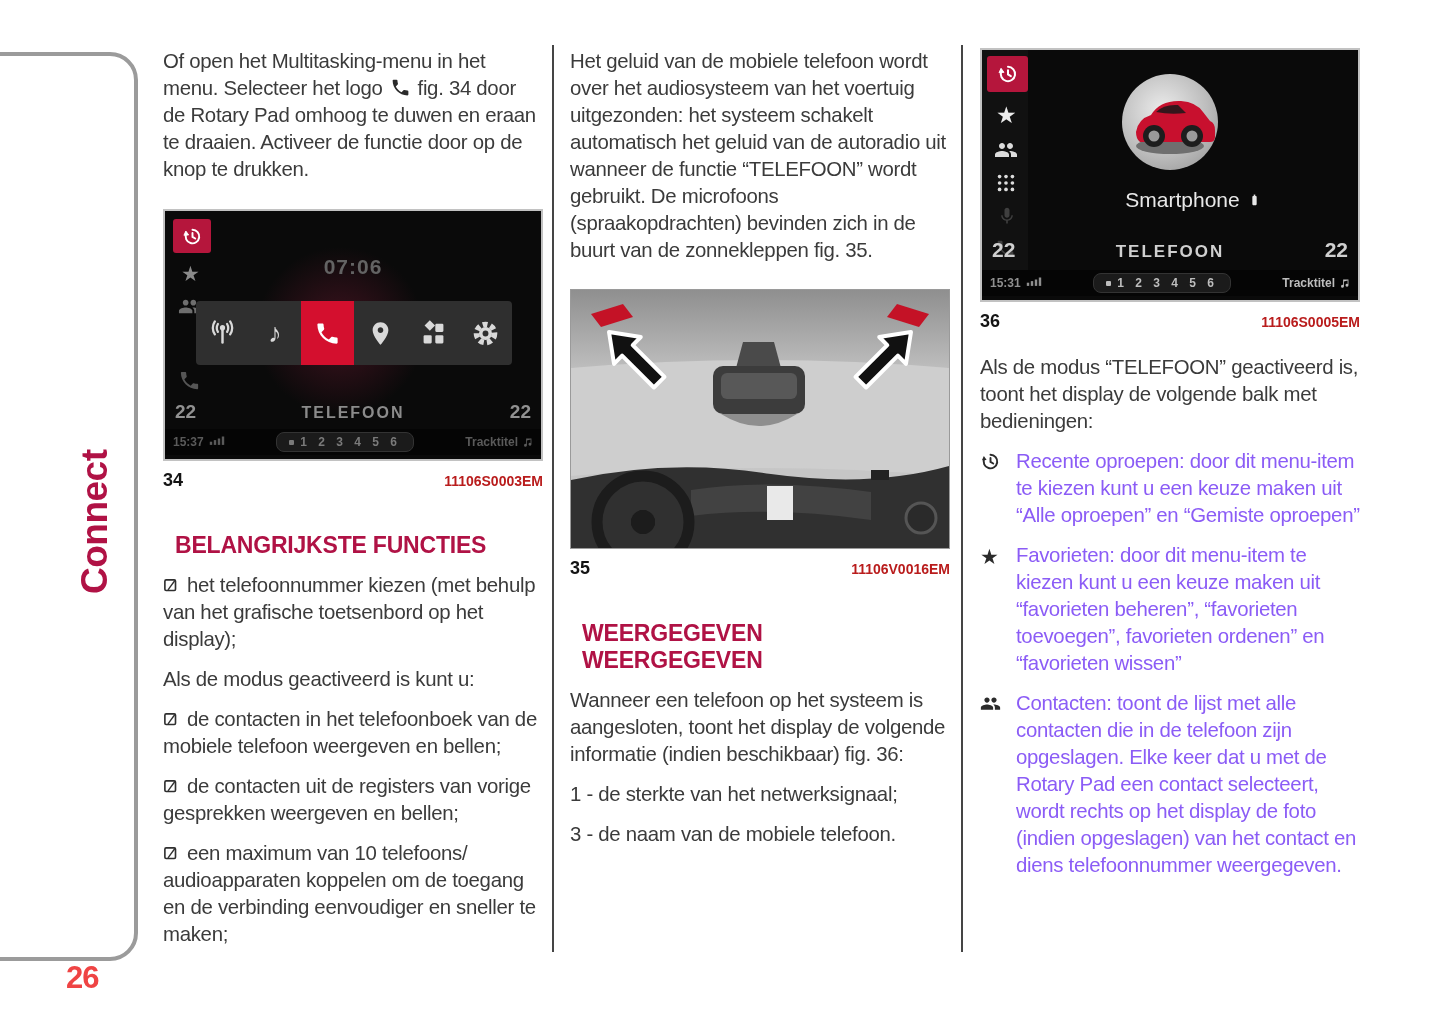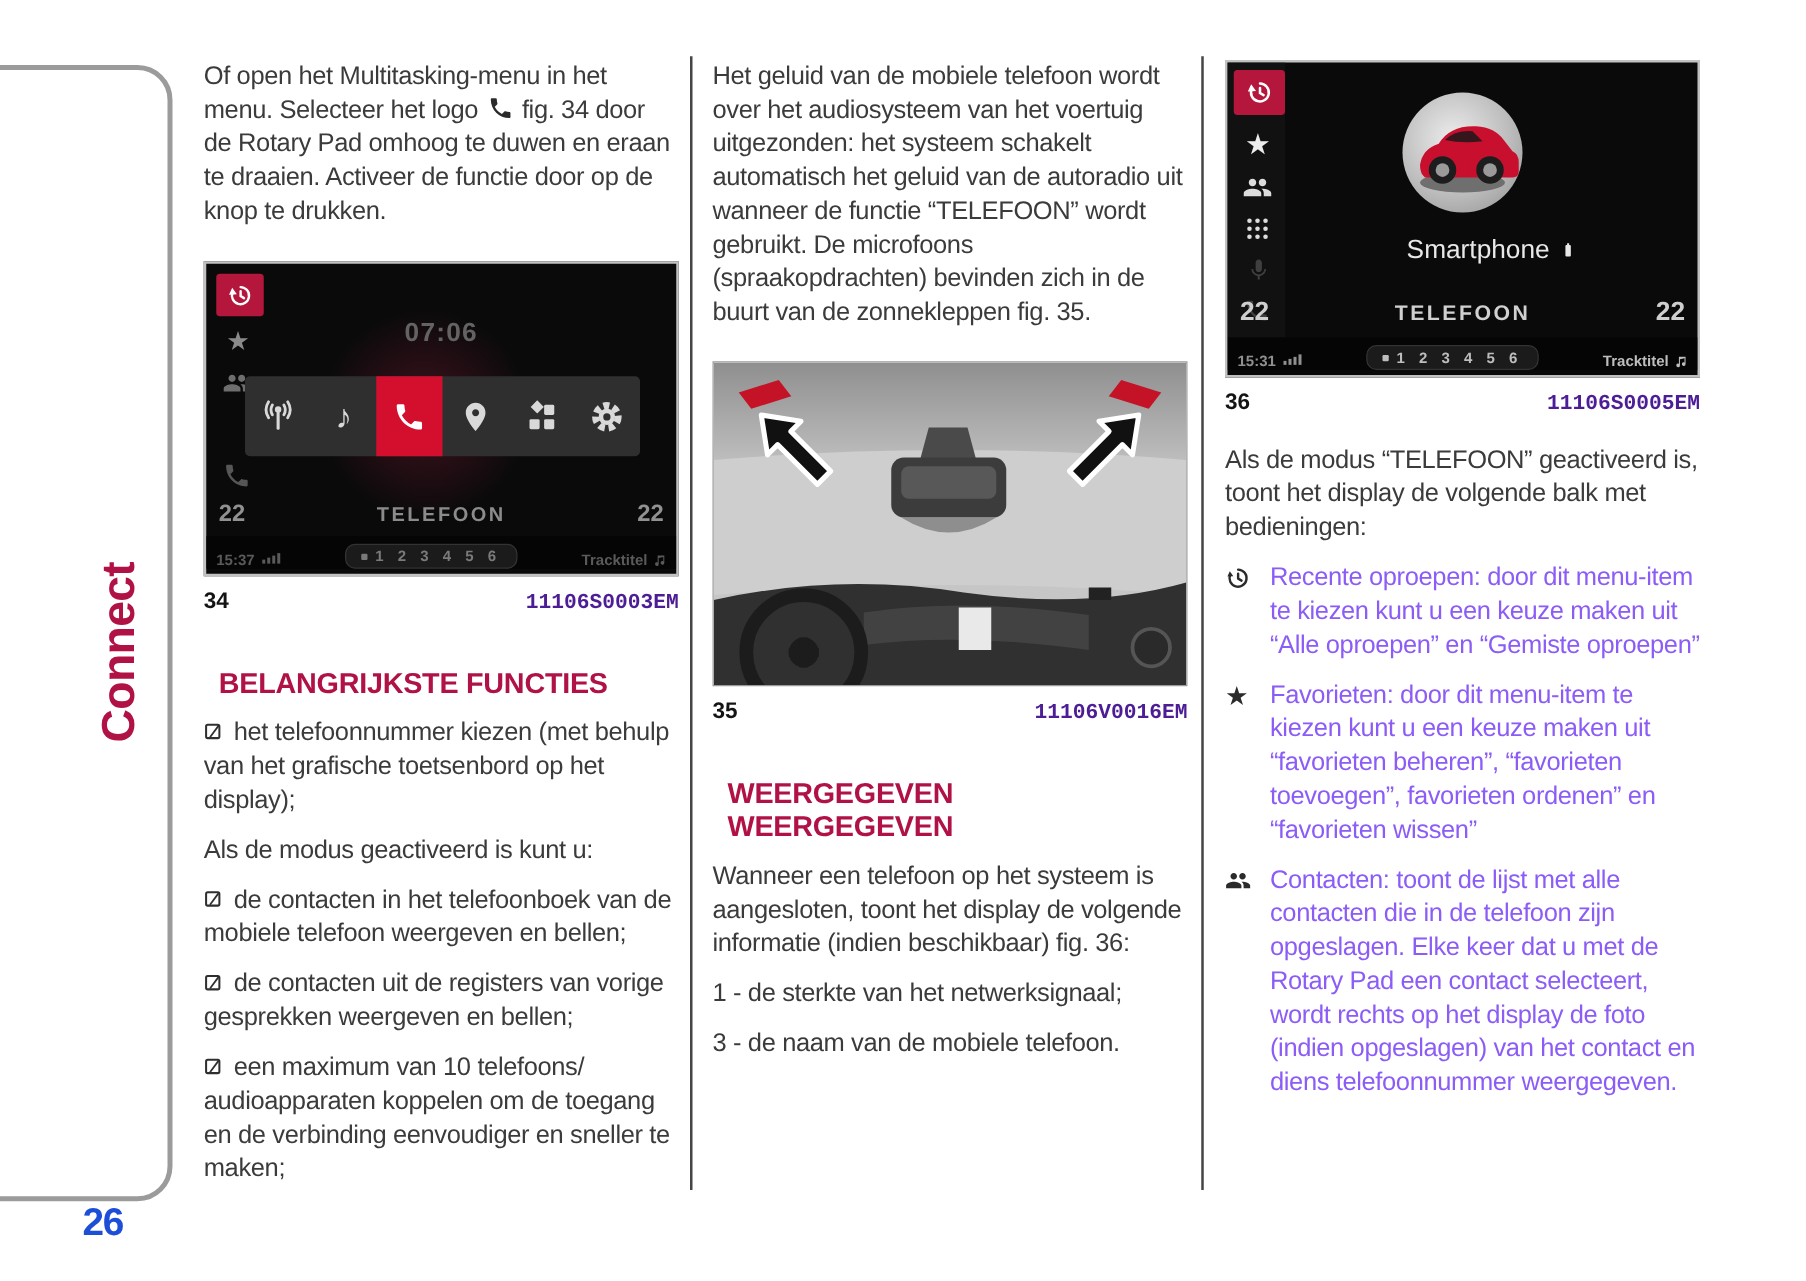--- a/index.html
+++ b/index.html
@@ -14,60 +14,60 @@
     border:4px solid #9b9b9b;border-radius:28px;
   }
   .tab-label{
     position:absolute;left:74px;top:594px;
     transform:rotate(-90deg);transform-origin:top left;
     font-size:37px;font-weight:700;color:#b01245;letter-spacing:-0.5px;
     white-space:nowrap;
   }
   .page-number{
     position:absolute;left:66px;top:960px;
-    font-size:31px;font-weight:700;color:#1d4ed8;letter-spacing:-1px;
+    font-size:31px;font-weight:700;color:#ef4444;letter-spacing:-1px;
   }
   
   .vdiv{position:absolute;top:45px;height:907px;width:2px;background:#454545;}
   #vdiv1{left:552px;} #vdiv2{left:961px;}
   .col{position:absolute;top:45px;width:380px;}
   #col1{left:163px;} #col2{left:570px;} #col3{left:980px;}
 
   p.body{margin:13px 0 0;font-size:20.4px;line-height:27px;color:#3b3b3b;letter-spacing:-0.3px;}
   p.first{margin-top:3px;}
   .h-red{margin:41px 12px 0;font-size:23px;font-weight:700;color:#b01245;letter-spacing:-0.2px;}
   .sq-ico{width:15px;height:15px;margin-right:9px;vertical-align:-1px;color:#2f2f2f;}
   .inline-phone{width:21px;height:21px;margin:0 7px;vertical-align:-3px;color:#2b2b2b;}
   .icon-bullet{display:flex;margin-top:13px;}
   .icon-bullet .gut{flex:none;width:36px;padding-top:3px;color:#2b2b2b;}
   .icon-bullet .gut svg{width:21px;height:21px;}
   .icon-bullet .txt{flex:1;font-size:20.4px;line-height:27px;color:#8b5cf6;letter-spacing:-0.3px;}
 
   
   .figcap{display:flex;justify-content:space-between;align-items:baseline;margin-top:9px;gap:37px;}
   .figcap .num{font-size:18px;font-weight:700;color:#141414;}
-  .figcap .code{font-size:17px;font-weight:700;color:#4c1d95;font-family:Liberation Mono, monospace;}
+  .figcap .code{font-size:14px;font-weight:700;color:#b91c1c;}
 
   
   .display{position:relative;background:#0a0a0a;border:2px solid #c2c2c2;overflow:hidden;}
   #fig34{height:248px;margin-top:26px;}
   #fig36{height:250px;margin-top:3px;}
   .disp-red-box{position:absolute;background:#b5163c;border-radius:3px;display:flex;align-items:center;justify-content:center;color:#fff;}
   .disp-star{position:absolute;font-size:21px;line-height:1;}
   .side-ico{position:absolute;}
   .glow{position:absolute;border-radius:50%;background:radial-gradient(circle,#40121f 0%, rgba(20,8,12,0) 70%);}
   .clock-txt{position:absolute;left:0;right:0;text-align:center;color:#636363;font-size:21px;font-weight:700;letter-spacing:1px;}
   .toolbar{position:absolute;display:flex;background:#2f2f2f;border-radius:4px;}
   .toolbar .cell{flex:1;display:flex;align-items:center;justify-content:center;color:#d9d9d9;}
   .toolbar .cell svg{width:27px;height:27px;}
   .toolbar .cell.active{background:#d40f2e;color:#ffffff;}
   .temp-row{position:absolute;left:0;right:0;display:flex;justify-content:space-between;align-items:baseline;padding:0 10px;box-sizing:border-box;}
   .temp{color:#919191;font-size:19px;font-weight:700;}
   .mode-label{color:#8b8b8b;font-size:16px;font-weight:700;letter-spacing:2px;}
-  .status-row{position:absolute;left:0;right:0;bottom:4px;height:26px;background:#050505;display:flex;align-items:flex-end;justify-content:space-between;padding:0 8px;box-sizing:border-box;}
+  .status-row{position:absolute;left:0;right:0;bottom:4px;height:26px;background:#050505;display:flex;align-items:center;justify-content:space-between;padding:0 8px;box-sizing:border-box;}
   .status-left{display:flex;align-items:center;gap:5px;color:#5a5a5a;font-size:12px;font-weight:700;}
   .pager{background:#1b1b1b;border:1px solid #333;border-radius:8px;color:#7a7a7a;font-size:12px;font-weight:700;letter-spacing:4px;padding:2px 12px;display:flex;align-items:center;gap:6px;}
   .pager .dotmark{width:5px;height:5px;background:#7a7a7a;border-radius:1px;letter-spacing:0;}
   .status-right{display:flex;align-items:center;gap:4px;color:#5a5a5a;font-size:12px;font-weight:700;}
   .bars svg{width:16px;height:11px;}
   .sidebar36{position:absolute;left:0;top:0;bottom:30px;width:46px;background:#111111;}
   .app-circle{position:absolute;width:96px;height:96px;border-radius:50%;background:radial-gradient(circle at 42% 38%, #ececec 0%, #bdbdbd 55%, #8f8f8f 100%);display:flex;align-items:center;justify-content:center;overflow:hidden;}
   .app-label{position:absolute;left:46px;right:0;text-align:center;color:#e8e8e8;font-size:21px;display:flex;align-items:center;justify-content:center;gap:8px;}
   
   #fig35{margin-top:25px;border:1px solid #9a9a9a;line-height:0;}

